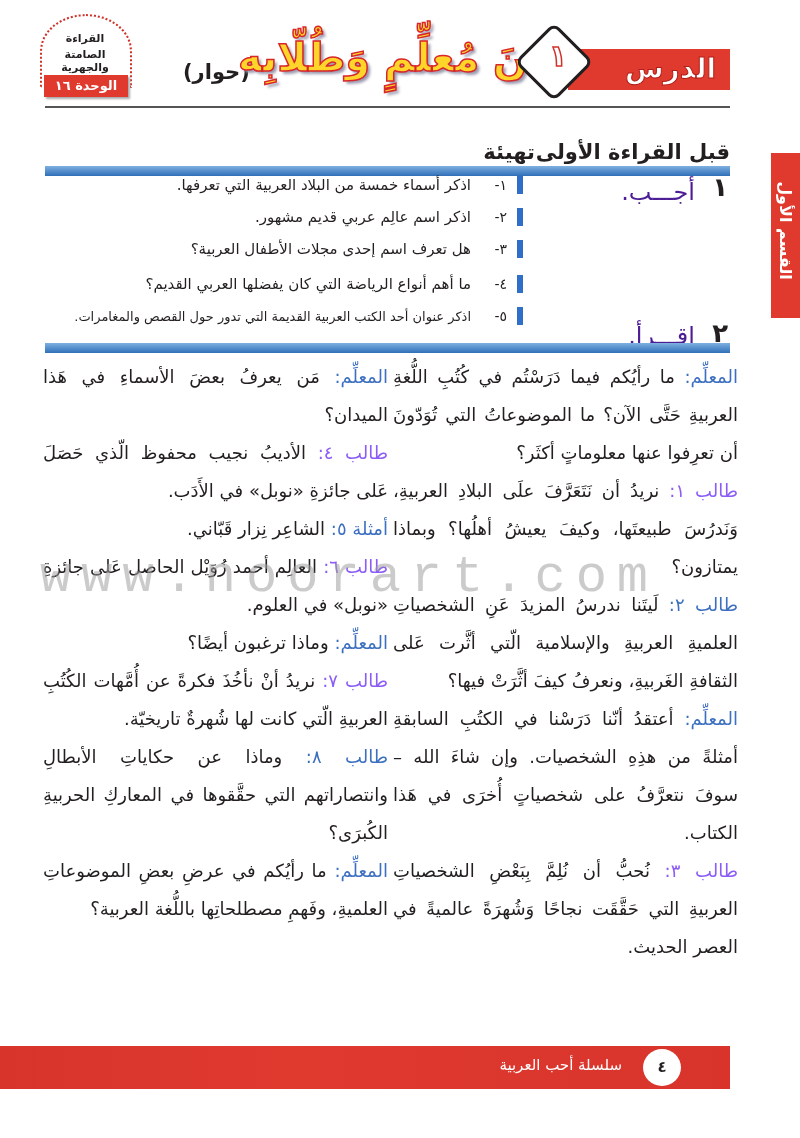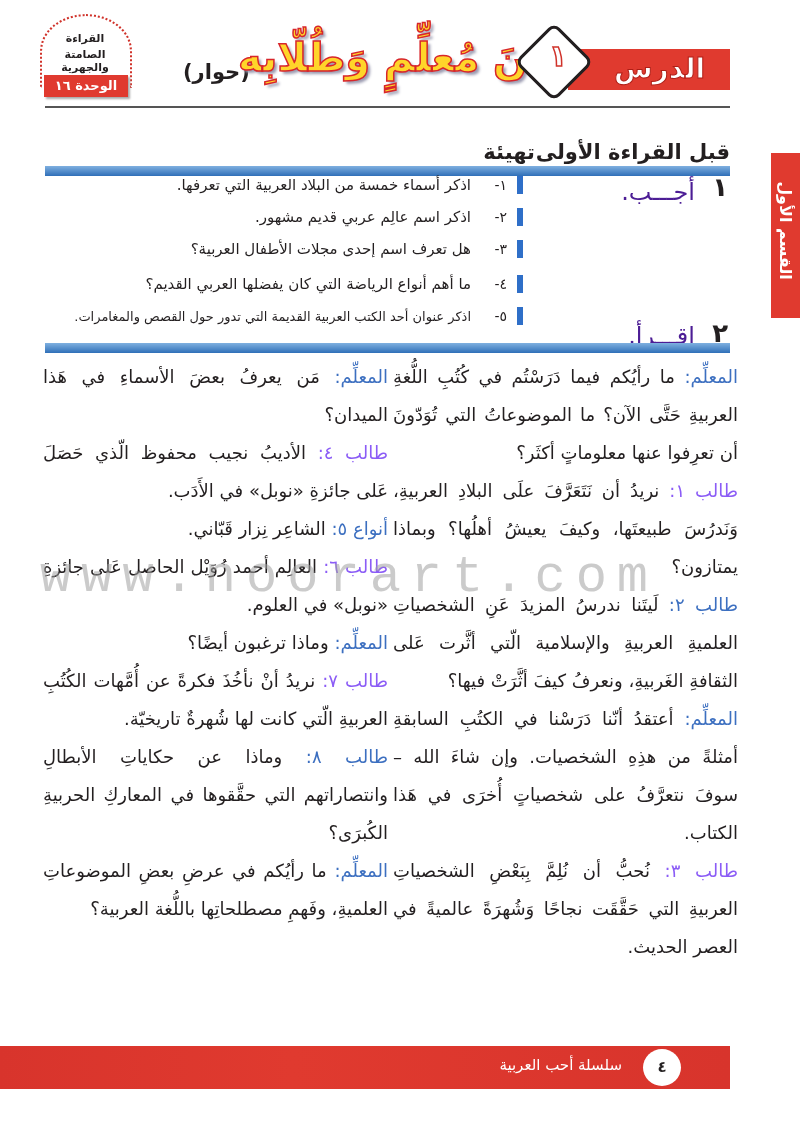--- a/index.html
+++ b/index.html
@@ -4,21 +4,21 @@
 <style>
   html, body { margin:0; padding:0; }
   body {
     width:800px; height:1138px; background:#ffffff; position:relative; overflow:hidden;
     font-family:"DejaVu Sans", sans-serif; color:#231f20; direction:rtl;
   }
   .abs { position:absolute; }
 
   
   .lesson-banner { left:568px; top:49px; width:162px; height:41px; background:#e03a2f; }
-  .lesson-banner-label { right:25px; top:3px; color:#fff; font-size:28px; font-weight:bold;
+  .lesson-banner-label { right:14px; top:3px; color:#fff; font-size:28px; font-weight:bold;
     -webkit-text-stroke:1px #b01e16; color:#fff; letter-spacing:1px; }
   .lesson-diamond { left:526px; top:34px; width:50px; height:50px; background:#fff;
     border:3px solid #231f20; transform:rotate(45deg); border-radius:8px; }
   .lesson-number { left:533px; top:38px; width:50px; text-align:center; font-size:30px;
     color:#fff; -webkit-text-stroke:1.5px #d0322a; font-weight:bold; }
   .page-title { left:238px; top:34px; font-size:40px; font-weight:bold; color:#ffd52a;
     -webkit-text-stroke:1.5px #d8262b; text-shadow:3px 3px 3px #9a9ab0; letter-spacing:1px; }
   .title-sub { left:183px; top:60px; font-size:21px; font-weight:bold; color:#231f20; }
   .header-rule { left:45px; top:106px; width:685px; height:2px; background:#555; }
 
@@ -154,21 +154,21 @@
 <div class="abs col col-left">
   <div class="turn">
     <span class="speaker teacher">المعلِّم:</span>
     <span class="turn-body">مَن يعرفُ بعضَ الأسماءِ في هَذا الميدان؟</span>
   </div>
   <div class="turn">
     <span class="speaker student-red">طالب ٤:</span>
     <span class="turn-body">الأديبُ نجيب محفوظ الّذي حَصَلَ عَلى جائزةِ «نوبل» في الأَدَب.</span>
   </div>
   <div class="turn">
-    <span class="speaker student-blue">أنواع ٥:</span>
+    <span class="speaker student-blue">أمثلة ٥:</span>
     <span class="turn-body">الشاعِر نِزار قَبّاني.</span>
   </div>
   <div class="turn">
     <span class="speaker student-red">طالب ٦:</span>
     <span class="turn-body">العالِم أحمد زُوَيْل الحاصل عَلى جائزةِ «نوبل» في العلوم.</span>
   </div>
   <div class="turn">
     <span class="speaker teacher">المعلِّم:</span>
     <span class="turn-body">وماذا ترغبون أيضًا؟</span>
   </div>

